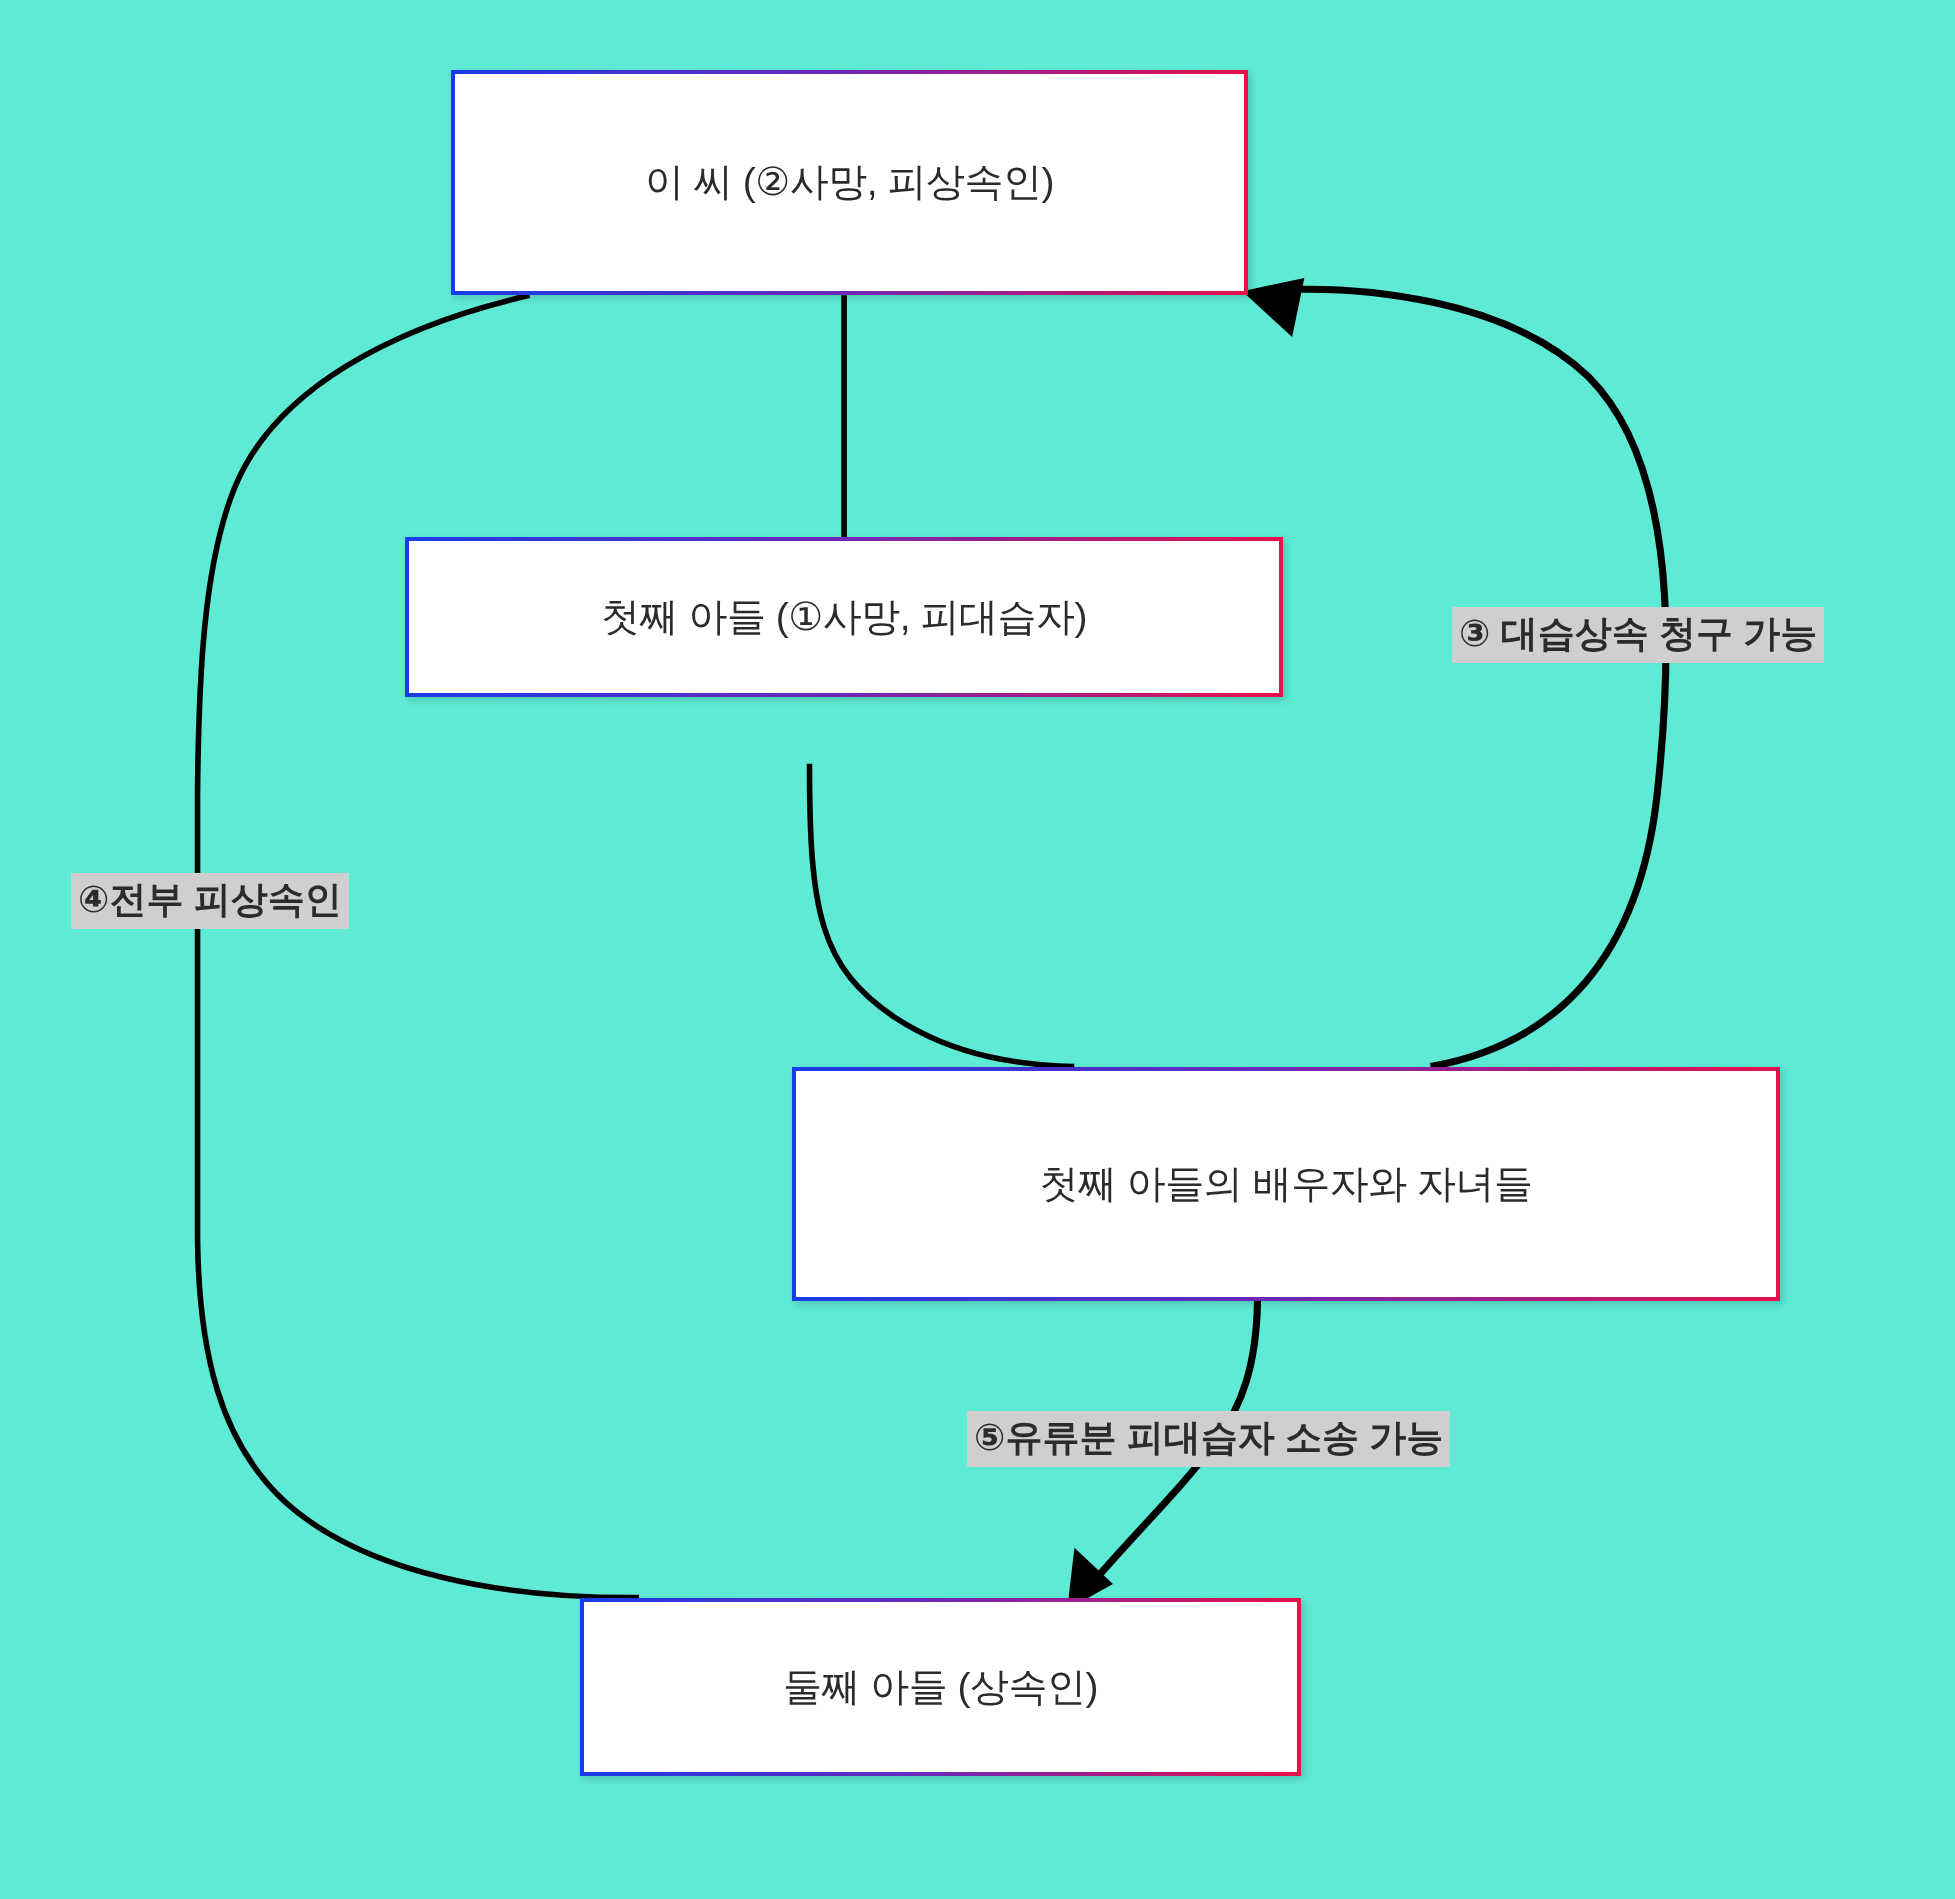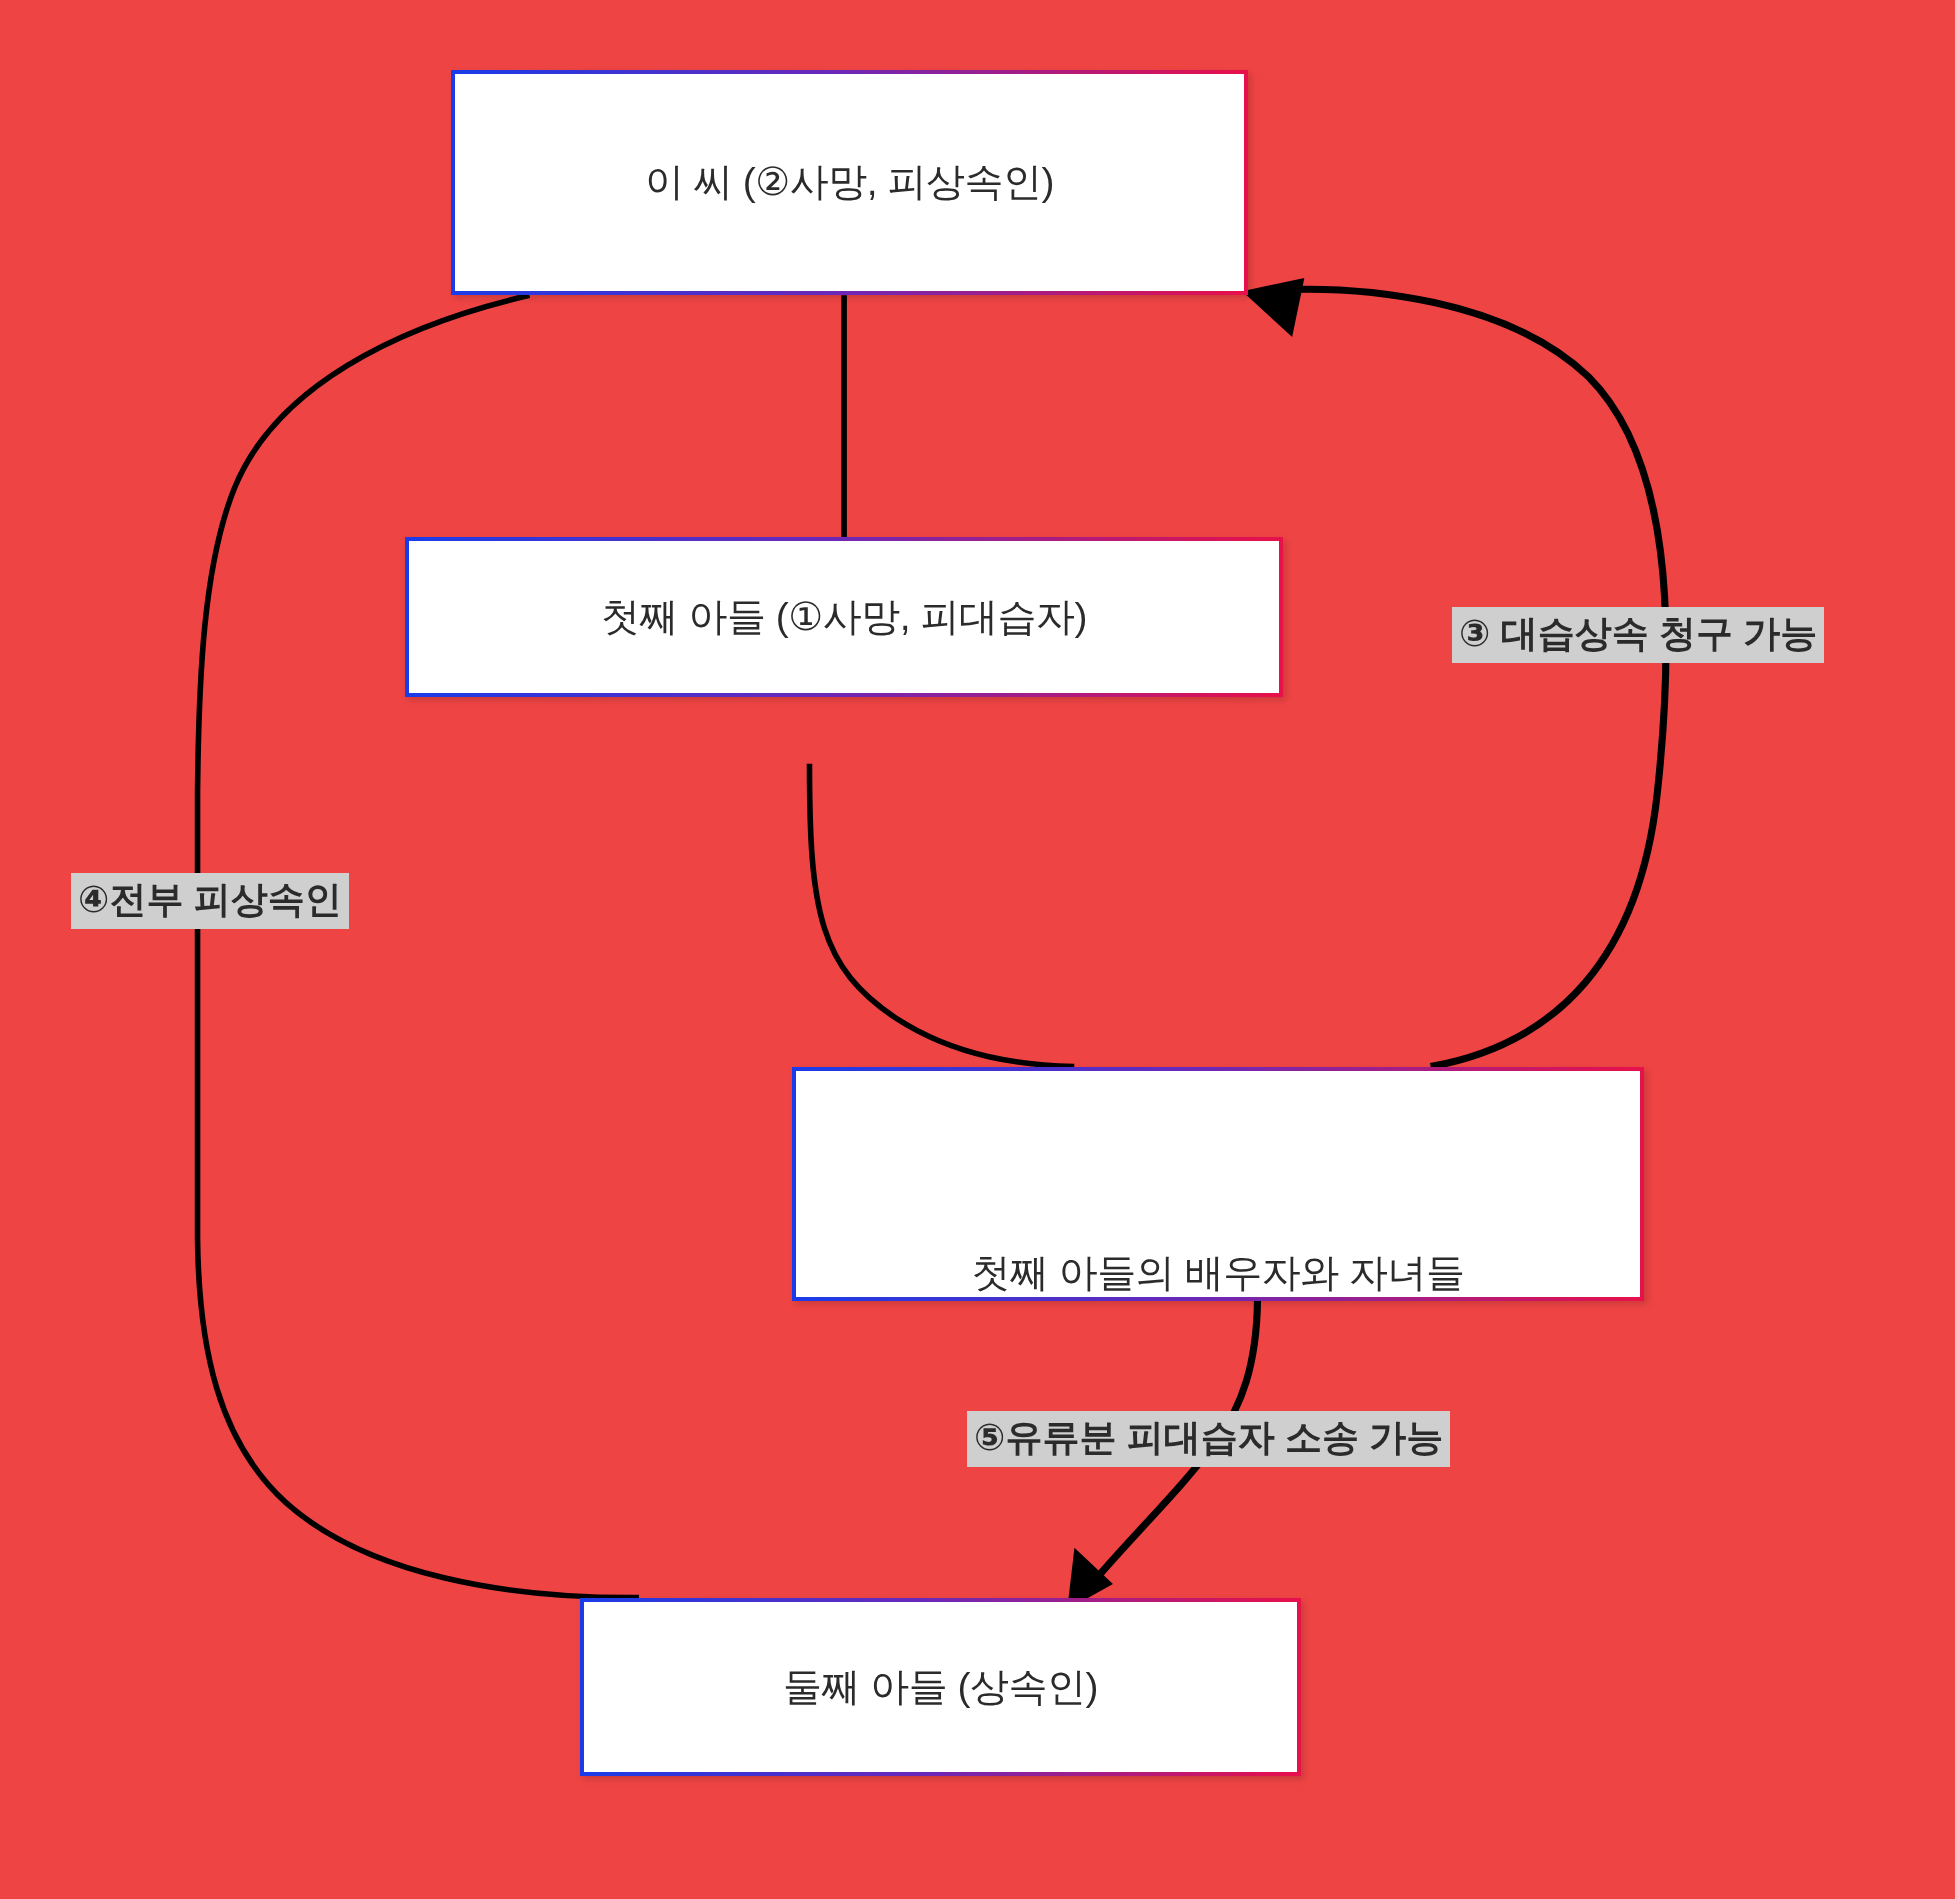--- a/index.html
+++ b/index.html
@@ -7,21 +7,21 @@
     padding: 0;
     background: #ffffff;
   }
   body {
     font-family: "Liberation Sans", "DejaVu Sans", sans-serif;
   }
   #stage {
     position: relative;
     width: 1955px;
     height: 1899px;
-    background: #ef4444;
+    background: #5eead4;
     overflow: hidden;
   }
   #edge-layer {
     position: absolute;
     left: 0;
     top: 0;
     width: 1955px;
     height: 1899px;
   }
   .node {
@@ -51,21 +51,21 @@
     color: #2b2b2b;
     font-size: 37px;
     line-height: 1.0;
     padding: 8.1px 7.1px 11.2px 7.1px;
     white-space: nowrap;
     z-index: 5;
     font-weight: bold;
   }
   #n1 { left: 451px;  top: 70px;  width: 797px; height: 225px; }
   #n2 { left: 405px;  top: 537px; width: 878px; height: 160px; }
-  #n3 { left: 792px; top: 1067px; width: 852px; height: 234px; align-items: flex-end; }
+  #n3 { left: 792px; top: 1067px; width: 988px; height: 234px; }
   #n4 { left: 580px; top: 1598px; width: 721px; height: 178px; }
 
   #lbl3 { left: 1452px; top: 607px; }
   #lbl4 { left: 71px;  top: 873px; }
   #lbl5 { left: 967px; top: 1411px; }
 </style>
 </head>
 <body>
 
 <div id="stage">

